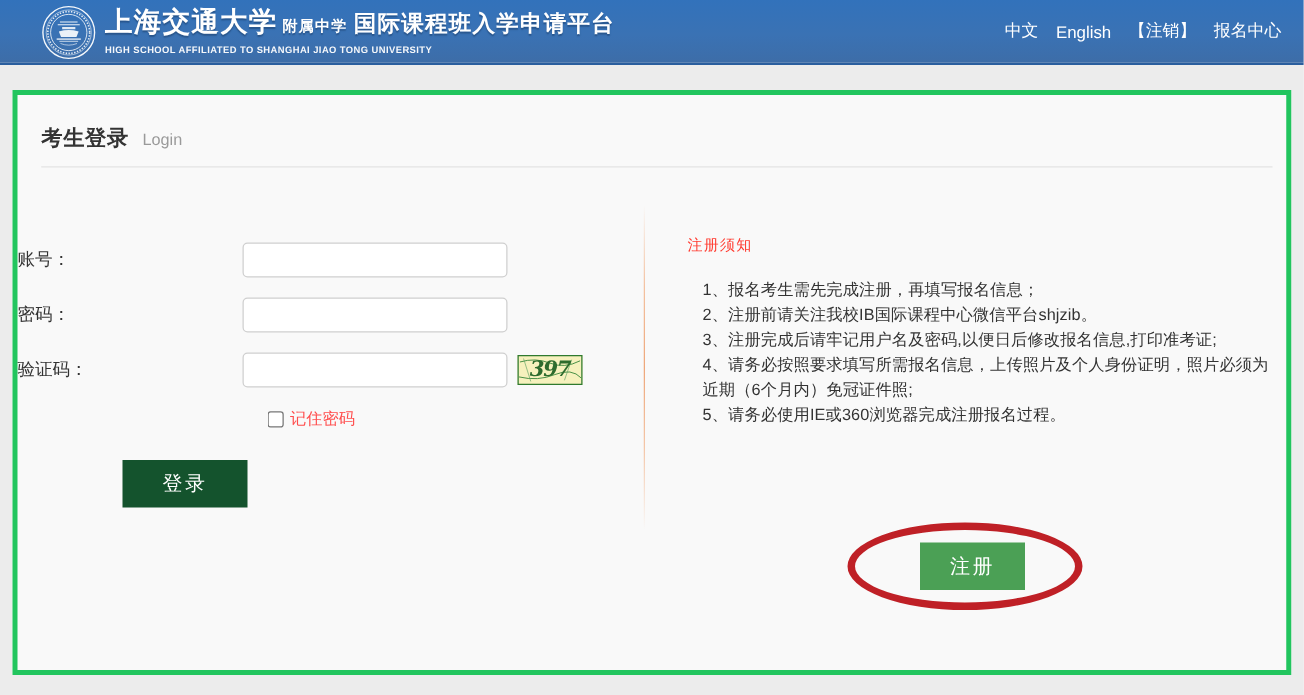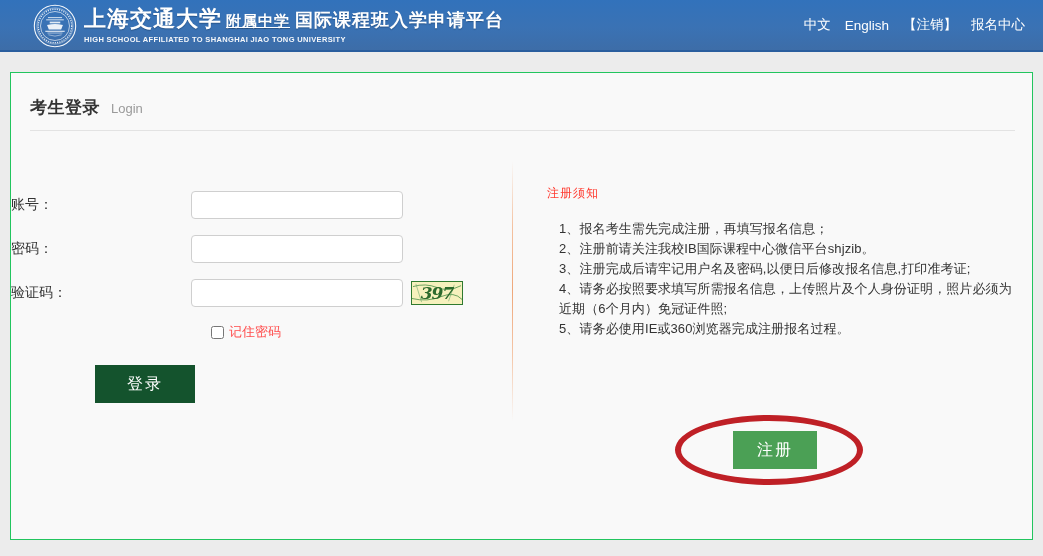--- a/index.html
+++ b/index.html
@@ -43,21 +43,21 @@
   .brand-cn {
     color: #ffffff;
     font-size: 22px;
     font-weight: bold;
     line-height: 26px;
     letter-spacing: 1px;
     white-space: nowrap;
     font-family: "DejaVu Serif", "Liberation Serif", serif;
     text-shadow: 0 1px 1px rgba(20,50,90,0.45);
   }
-  .brand-cn .part2 { font-size: 15px; margin-left: 4px; text-decoration: underline; }
+  .brand-cn .part2 { font-size: 12px; margin-left: 4px; }
   .brand-cn .part3 { font-size: 18px; margin-left: 5px; }
   .brand-en {
     color: #ffffff;
     font-size: 7.5px;
     font-weight: bold;
     letter-spacing: 0.35px;
     line-height: 10px;
     margin-top: 1px;
     white-space: nowrap;
     opacity: 0.95;
@@ -78,21 +78,21 @@
     cursor: pointer;
   }
 
   
   .card {
     position: absolute;
     left: 10px; top: 72px;
     width: 1023px;
     height: 468px;
     background: #f9f9f9;
-    border: 1px solid #22c55e;
+    border: 4px solid #22c55e;
     box-sizing: border-box;
   }
   .card-title {
     position: absolute;
     left: 19px; top: 23px;
     display: flex;
     align-items: baseline;
     gap: 11px;
   }
   .card-title .cn {

